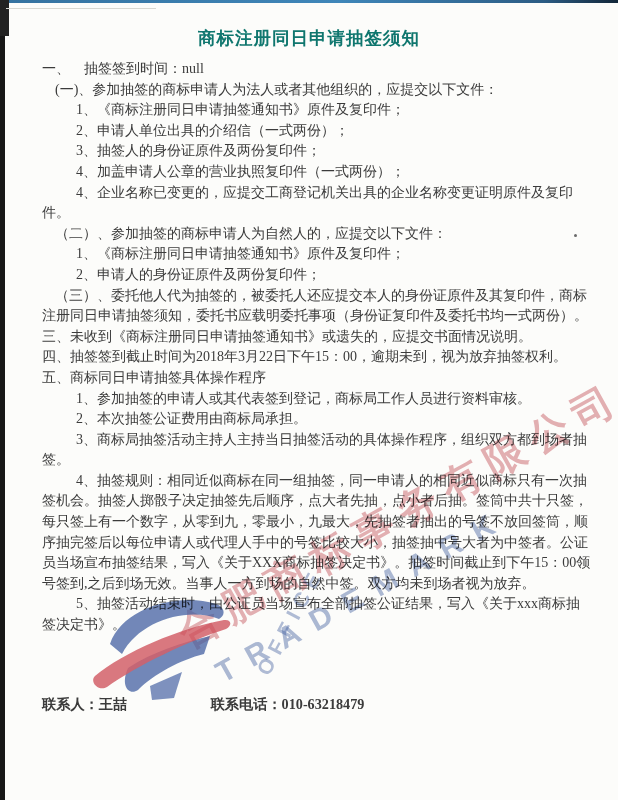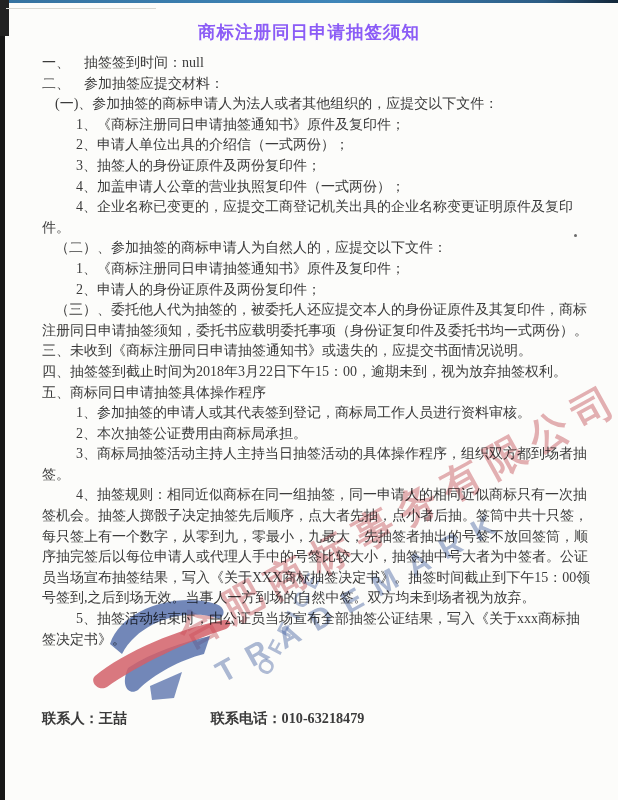--- a/index.html
+++ b/index.html
@@ -11,21 +11,21 @@
     overflow:hidden;
   }
   
   .edge-top{position:absolute;left:0;top:0;width:618px;height:3px;
     background:linear-gradient(to right,#35729f 0%,#3f86b9 55%,#2c5c84 88%,#122638 100%);}
   .edge-left{position:absolute;left:0;top:0;width:5px;height:800px;background:#171717;}
   .edge-corner{position:absolute;left:0;top:0;width:9px;height:36px;background:#222;}
   .edge-hline{position:absolute;left:6px;top:8px;width:150px;height:1px;background:#d8d8d2;}
   .title{
     text-align:center;font-size:17.5px;font-weight:bold;letter-spacing:1px;
-    margin:0;padding-top:20px;padding-bottom:9px;color:#8b5cf6;
+    margin:0;padding-top:26px;padding-bottom:9px;color:#0f766e;
   }
   .body{padding:0 26px 0 42px;font-size:14px;line-height:20.6px;}
   .para{margin:0;word-break:break-all;}
   .para.sec{text-indent:0;}
   .para.sub{text-indent:13px;}
   .para.num{text-indent:34px;}
   .contact{
     padding-left:42px;margin-top:58px;font-size:14.2px;line-height:20.6px;
     white-space:nowrap;
     font-weight:bold;
@@ -62,21 +62,20 @@
   <div class="edge-top"></div>
   <div class="edge-left"></div>
   <div class="edge-corner"></div>
   <div class="edge-hline"></div>
   <div class="speck"></div>
 
   <h1 class="title">商标注册同日申请抽签须知</h1>
 
   <div id="paragraphs" class="body">
       <p class="para sec">一、　抽签签到时间：null</p>
-      <p class="para sec">二、　参加抽签应提交材料：</p>
       <p class="para sub">(一)、参加抽签的商标申请人为法人或者其他组织的，应提交以下文件：</p>
       <p class="para num">1、《商标注册同日申请抽签通知书》原件及复印件；</p>
       <p class="para num">2、申请人单位出具的介绍信（一式两份）；</p>
       <p class="para num">3、抽签人的身份证原件及两份复印件；</p>
       <p class="para num">4、加盖申请人公章的营业执照复印件（一式两份）；</p>
       <p class="para num">4、企业名称已变更的，应提交工商登记机关出具的企业名称变更证明原件及复印件。</p>
       <p class="para sub">（二）、参加抽签的商标申请人为自然人的，应提交以下文件：</p>
       <p class="para num">1、《商标注册同日申请抽签通知书》原件及复印件；</p>
       <p class="para num">2、申请人的身份证原件及两份复印件；</p>
       <p class="para sub">（三）、委托他人代为抽签的，被委托人还应提交本人的身份证原件及其复印件，商标注册同日申请抽签须知，委托书应载明委托事项（身份证复印件及委托书均一式两份）。</p>

